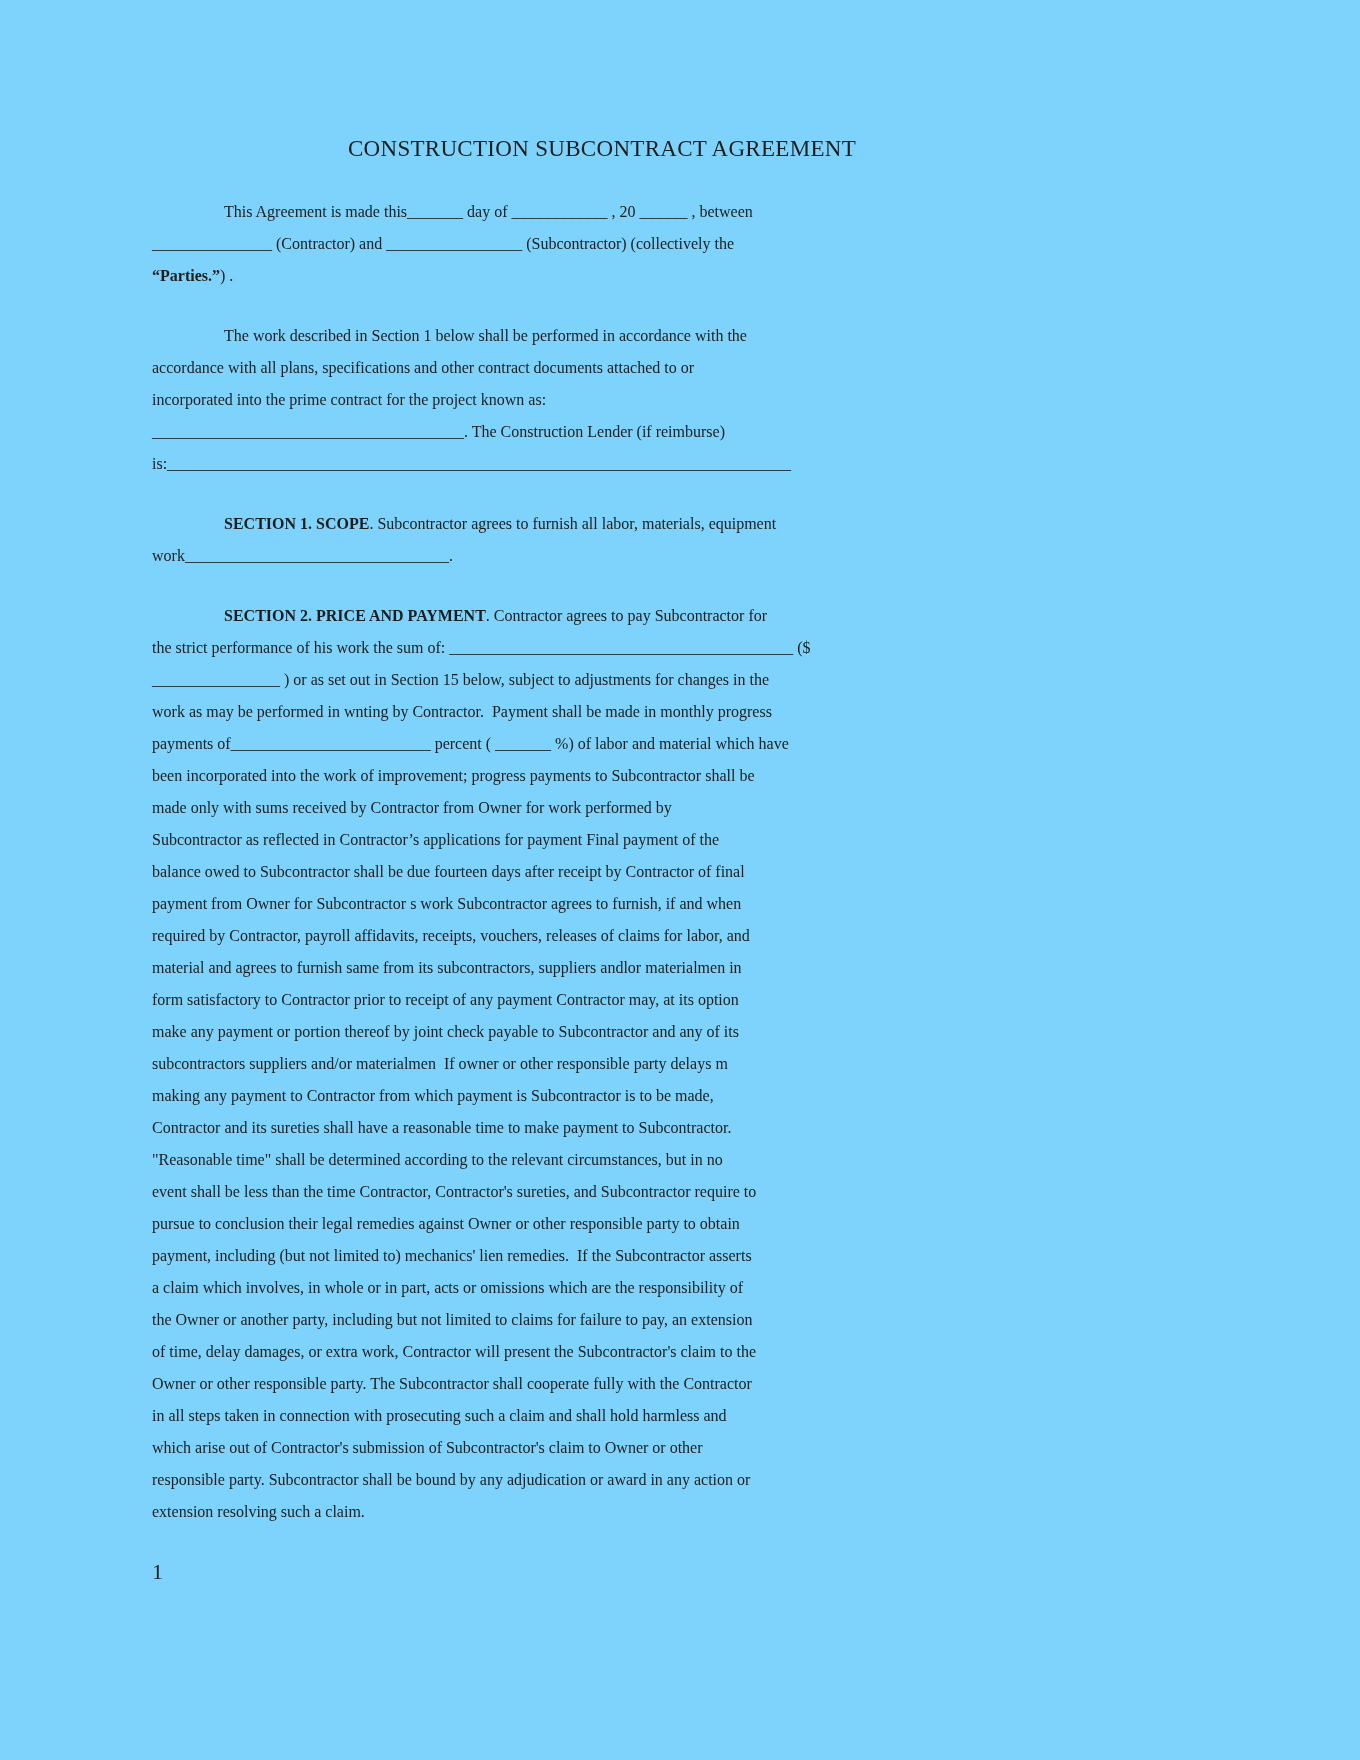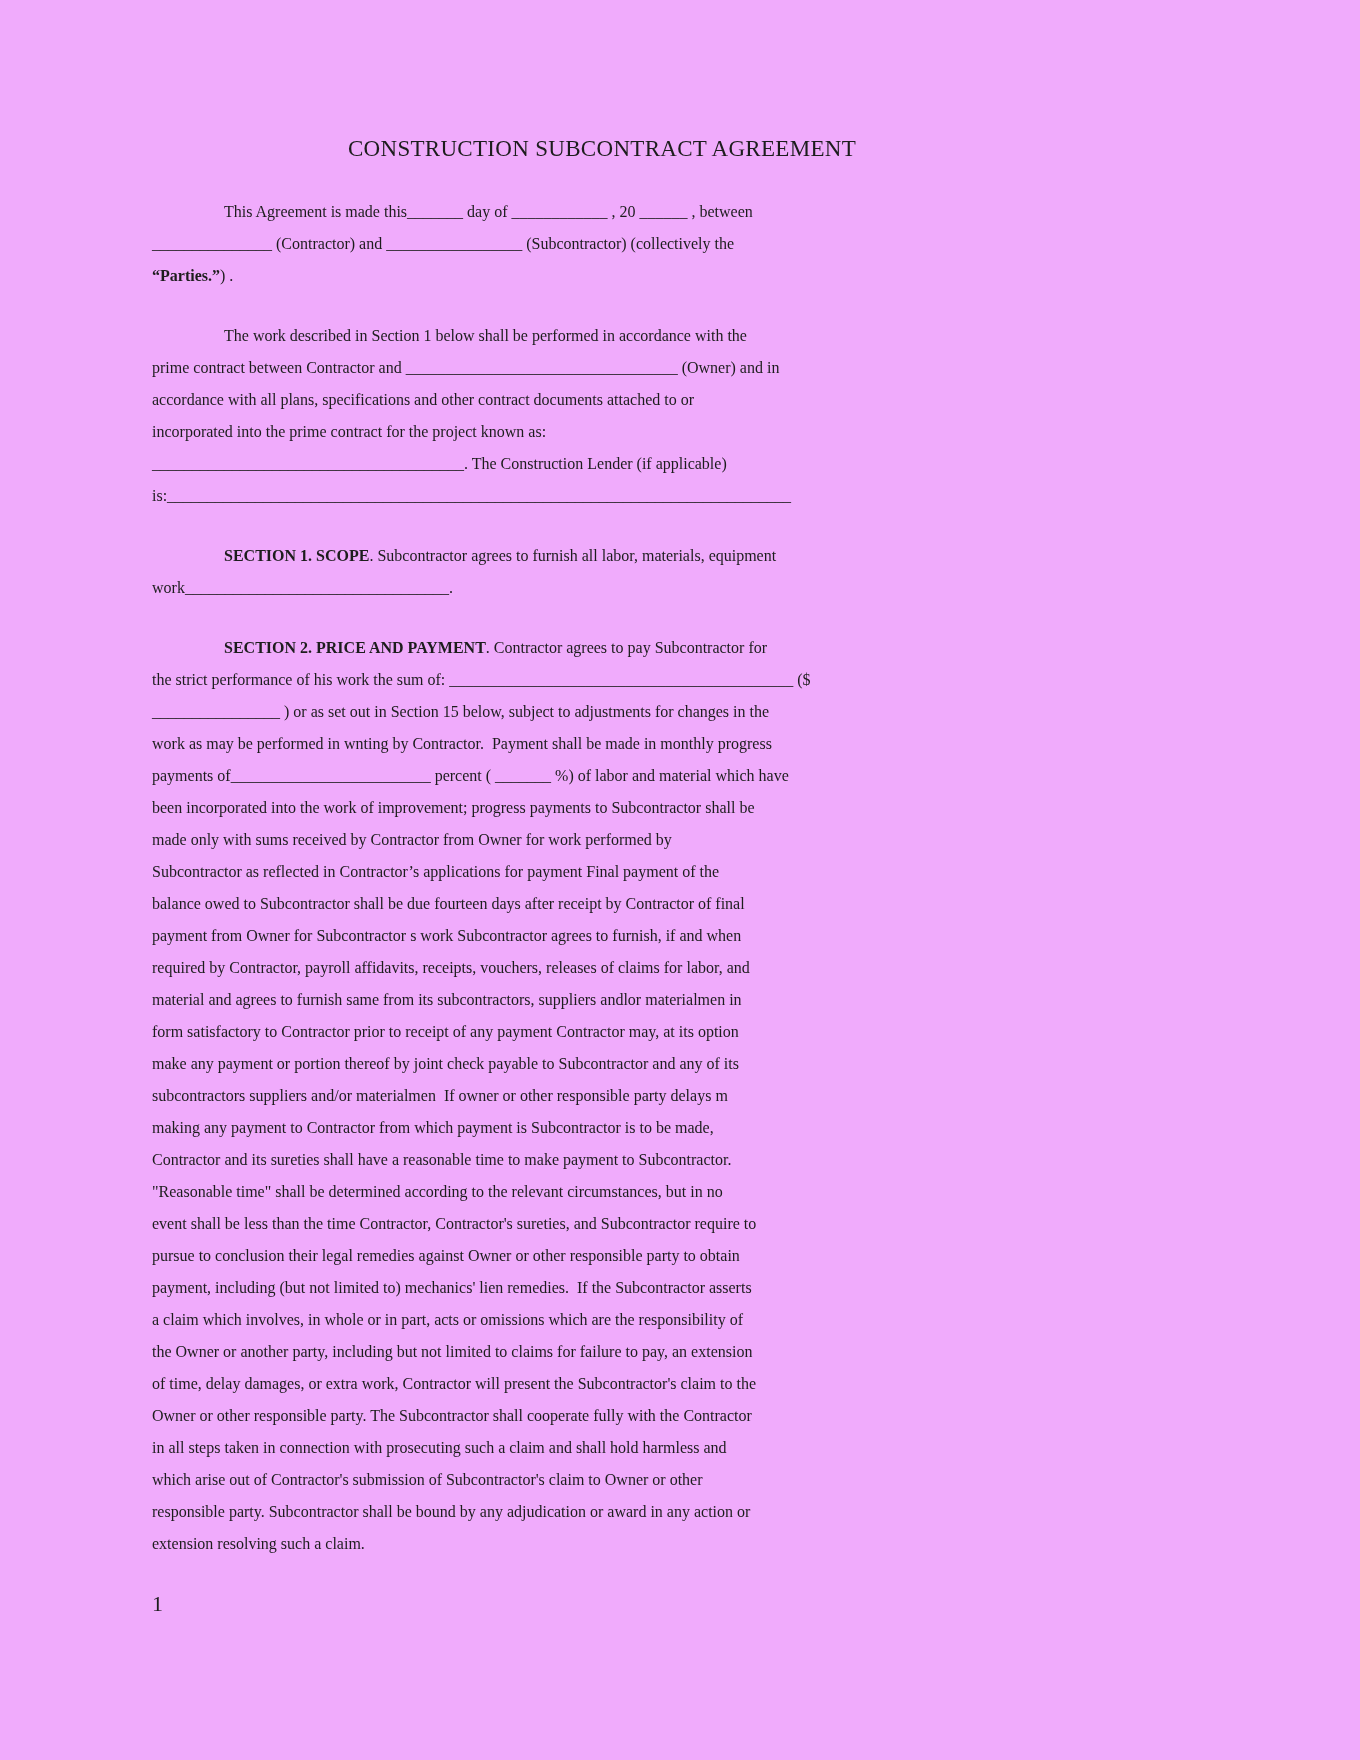--- a/index.html
+++ b/index.html
@@ -5,21 +5,21 @@
   html, body {
     margin: 0;
     padding: 0;
     background: #ffffff;
   }
   .page {
     position: relative;
     box-sizing: border-box;
     width: 1360px;
     height: 1760px;
-    background: #f0abfc;
+    background: #7dd3fc;
     padding: 133px 0 0 152px;
     font-family: "Liberation Serif", "DejaVu Serif", serif;
     color: #1d1d1d;
     overflow: hidden;
   }
   .content {
     width: 1015px;
   }
   .doc-title {
     font-size: 23px;
@@ -57,24 +57,23 @@
     <div class="doc-title">CONSTRUCTION SUBCONTRACT AGREEMENT</div>
 
     <div>
         <div class="para">
           <div class="line indent">This Agreement is made this_______ day of ____________ , 20 ______ , between</div>
           <div class="line">_______________ (Contractor) and _________________ (Subcontractor) (collectively the</div>
           <div class="line"><b>“Parties.”</b>) .</div>
         </div>
         <div class="para">
           <div class="line indent">The work described in Section 1 below shall be performed in accordance with the</div>
-          <div class="line">prime contract between Contractor and __________________________________ (Owner) and in</div>
           <div class="line">accordance with all plans, specifications and other contract documents attached to or</div>
           <div class="line">incorporated into the prime contract for the project known as:</div>
-          <div class="line">_______________________________________. The Construction Lender (if applicable)</div>
+          <div class="line">_______________________________________. The Construction Lender (if reimburse)</div>
           <div class="line">is:______________________________________________________________________________</div>
         </div>
         <div class="para">
           <div class="line indent"><b>SECTION 1. SCOPE</b>. Subcontractor agrees to furnish all labor, materials, equipment</div>
           <div class="line">work_________________________________.</div>
         </div>
         <div class="para">
           <div class="line indent"><b>SECTION 2. PRICE AND PAYMENT</b>. Contractor agrees to pay Subcontractor for</div>
           <div class="line">the strict performance of his work the sum of: ___________________________________________ ($</div>
           <div class="line">________________ ) or as set out in Section 15 below, subject to adjustments for changes in the</div>

